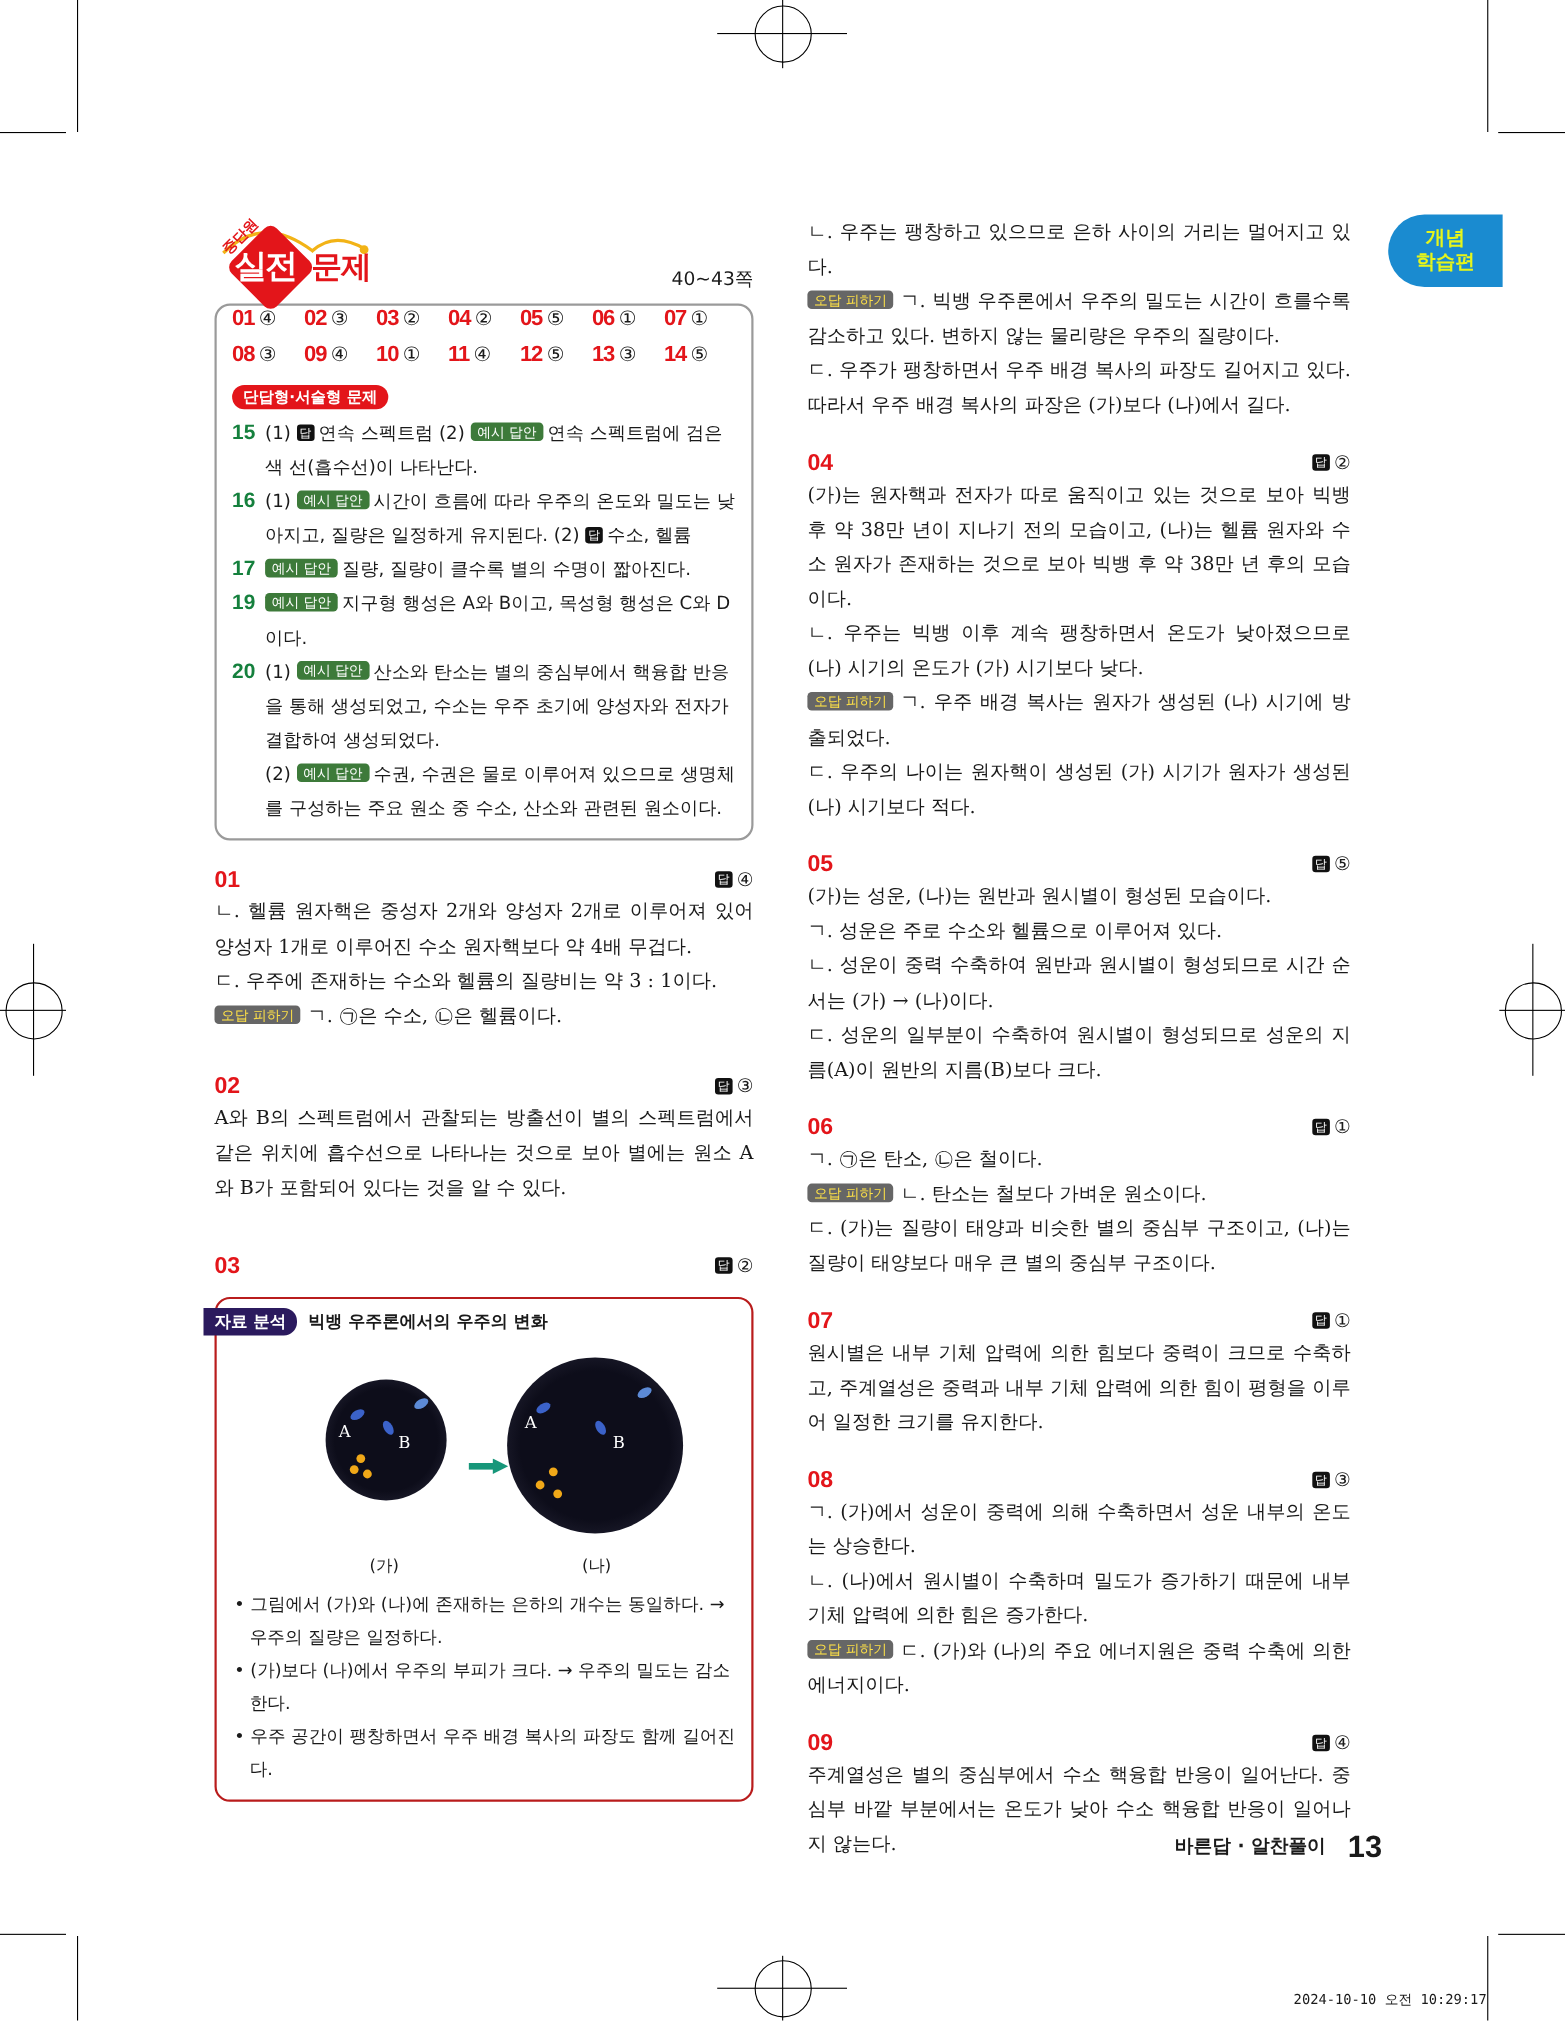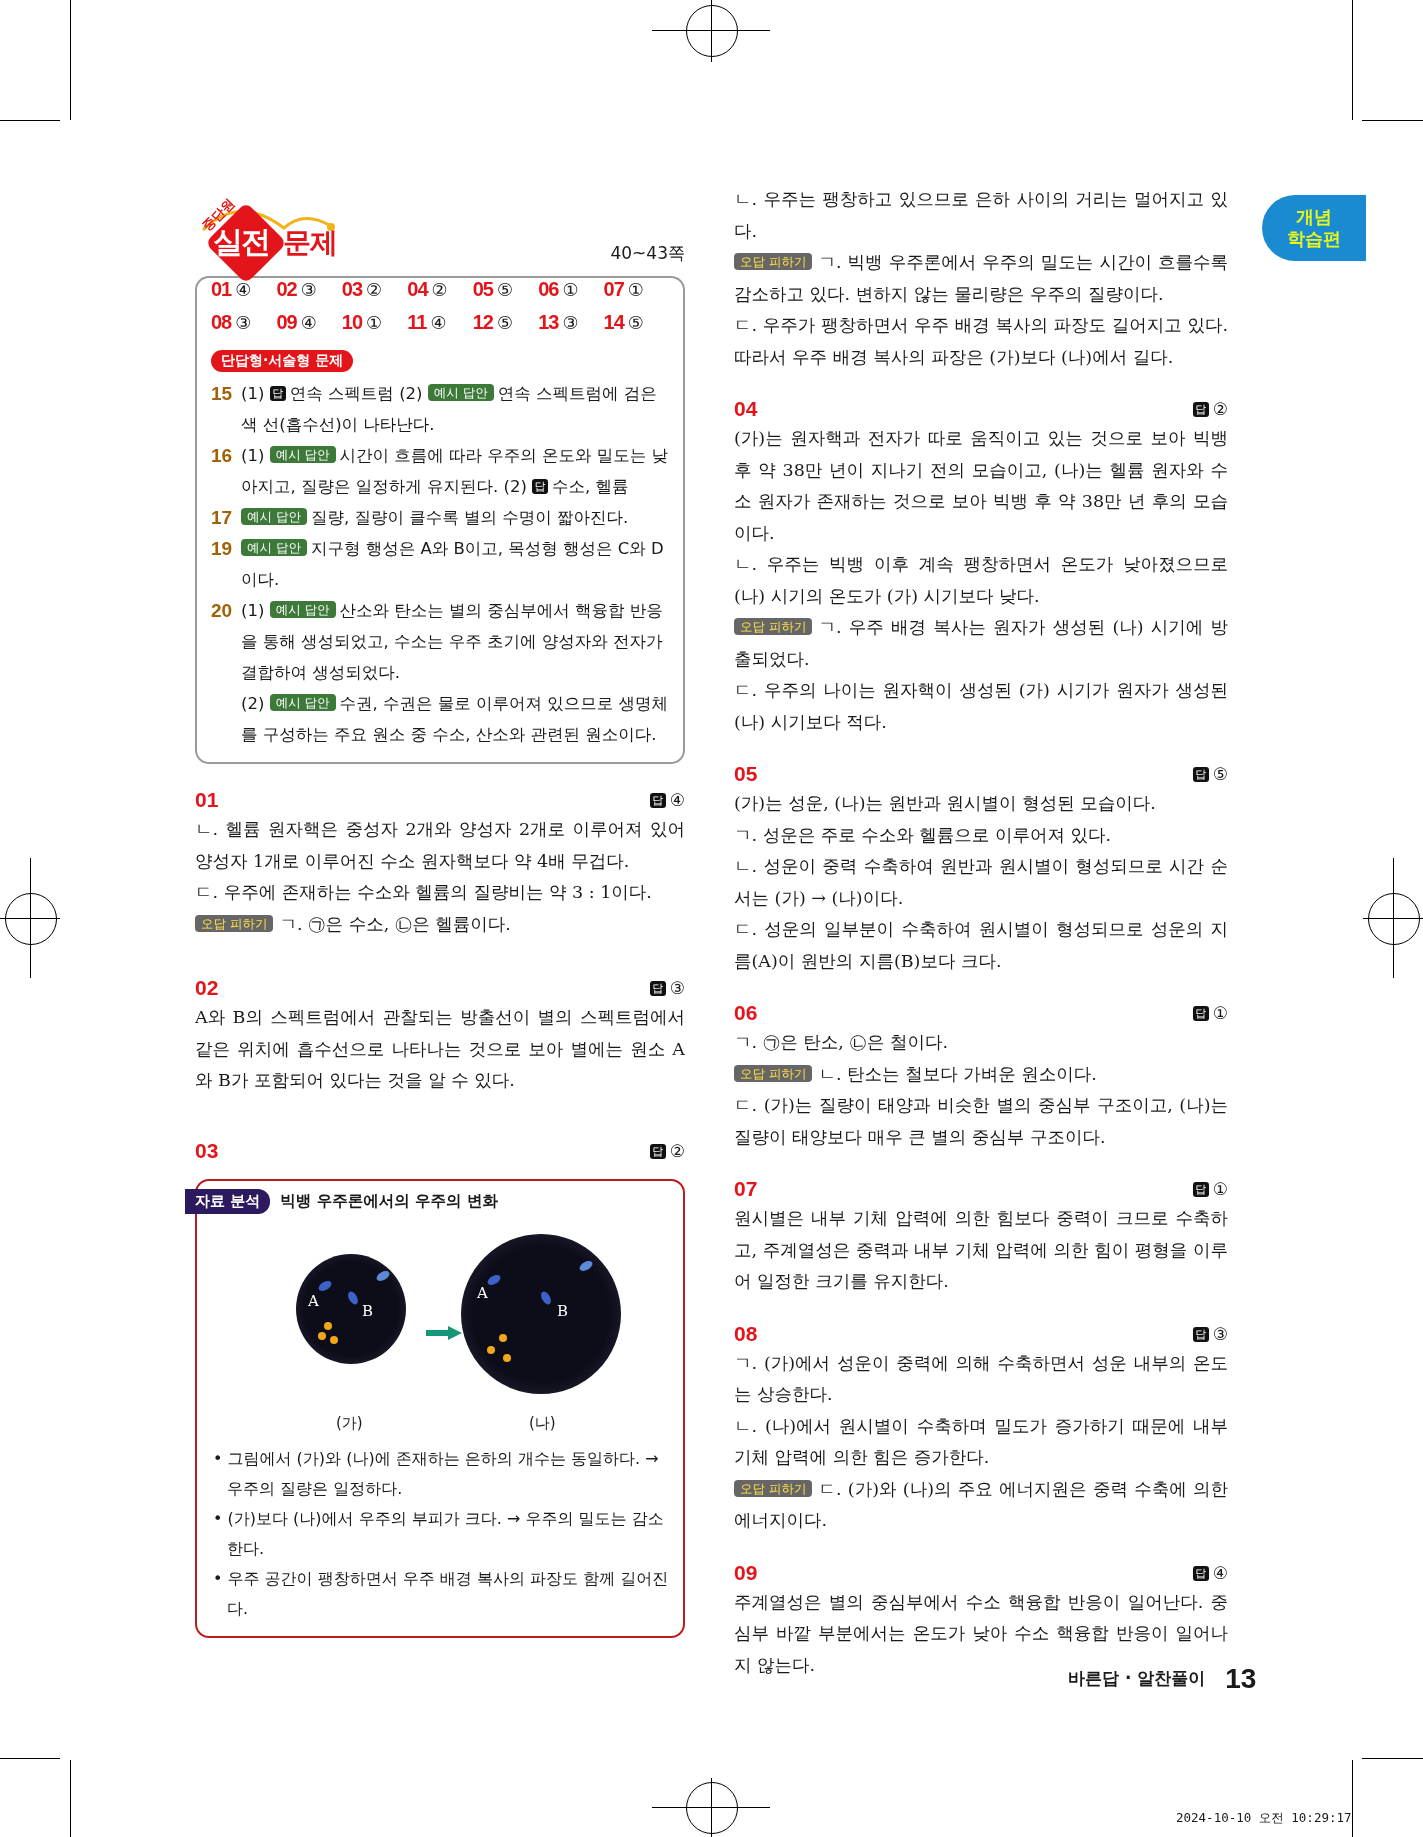--- a/index.html
+++ b/index.html
@@ -1,35 +1,35 @@
 <!DOCTYPE html>
 <html><head>
 <meta charset="utf-8">
 <style>
   html,body{margin:0;padding:0;background:#fff;}
   body{width:1423px;height:1837px;position:relative;overflow:hidden;font-family:"DejaVu Sans","Liberation Sans",sans-serif;color:#1a1a1a;}
   .crop{position:absolute;background:#000;}
   .reg{position:absolute;width:50px;height:50px;border:1.5px solid #000;border-radius:50%;}
   .col{position:absolute;}
   .left{left:195px;top:200px;width:490px;}
-  .right{left:734px;top:184px;width:494px;}
+  .right{left:734px;top:196px;width:494px;}
   .logo{position:relative;height:70px;}
   .logo .arc{position:absolute;left:4px;top:0;width:150px;height:60px;}
   .logo .diamond{position:absolute;left:22px;top:14px;width:58px;height:58px;background:#e3151a;transform:rotate(45deg);border-radius:8px;}
   .logo .silj{position:absolute;left:18px;top:22px;color:#fff;font-weight:bold;font-size:30px;letter-spacing:-2px;}
   .logo .munje{position:absolute;left:88px;top:24px;color:#e3151a;font-weight:bold;font-size:28px;letter-spacing:-1px;}
   .logo .jung{position:absolute;left:4px;top:6px;color:#e3151a;font-weight:bold;font-size:13px;transform:rotate(-45deg);}
   .pages{position:absolute;right:0;top:42px;font-size:17px;}
   .answer-box{border:2px solid #9a9a9a;border-radius:14px;padding:0 14px 12px 14px;margin-top:6px;}
   .grid{display:grid;grid-template-columns:repeat(7,1fr);row-gap:10px;font-size:18px;}
   .grid .n{color:#e3151a;font-weight:bold;font-family:"Liberation Sans",sans-serif;font-size:20px;letter-spacing:-1px;margin-right:4px;}
   .pill-red{display:inline-block;background:#e3151a;color:#fff;font-weight:bold;font-size:14px;padding:2px 10px;border-radius:12px;margin:16px 0 6px 0;}
   .sa{font-size:16.5px;line-height:31px;}
   .sa .row{display:flex;}
-  .sa .qn{color:#a16207;font-weight:bold;font-family:"Liberation Sans",sans-serif;font-size:19px;width:30px;flex:none;}
+  .sa .qn{color:#15803d;font-weight:bold;font-family:"Liberation Sans",sans-serif;font-size:19px;width:30px;flex:none;}
   .tag-green{display:inline-block;background:#3d7a3a;color:#fff;font-size:12.5px;line-height:17px;padding:0 6px;border-radius:4px;vertical-align:2px;margin-right:4px;}
   .tag-gray{display:inline-block;background:#666;color:#fde047;font-size:12.5px;line-height:17px;padding:0 6px;border-radius:4px;vertical-align:2px;margin-right:6px;}
   .dap{display:inline-block;background:#111;color:#fff;font-size:11px;line-height:15px;width:16px;text-align:center;border-radius:3px;vertical-align:2px;margin-right:4px;}
   .sec{margin-top:22px;}
   .sec .head{display:flex;justify-content:space-between;align-items:center;height:28px;}
   .sec .head .no{color:#e3151a;font-weight:bold;font-family:"Liberation Sans",sans-serif;font-size:21px;}
   .sec .head .ans{font-size:17px;}
   .body{font-family:"DejaVu Serif","Liberation Serif",serif;font-size:17.5px;line-height:31.5px;text-align:justify;}
   .body p{margin:0;}
   .analysis{border:2px solid #b91c1c;border-radius:14px;margin-top:14px;padding:8px 14px 12px 14px;position:relative;}

